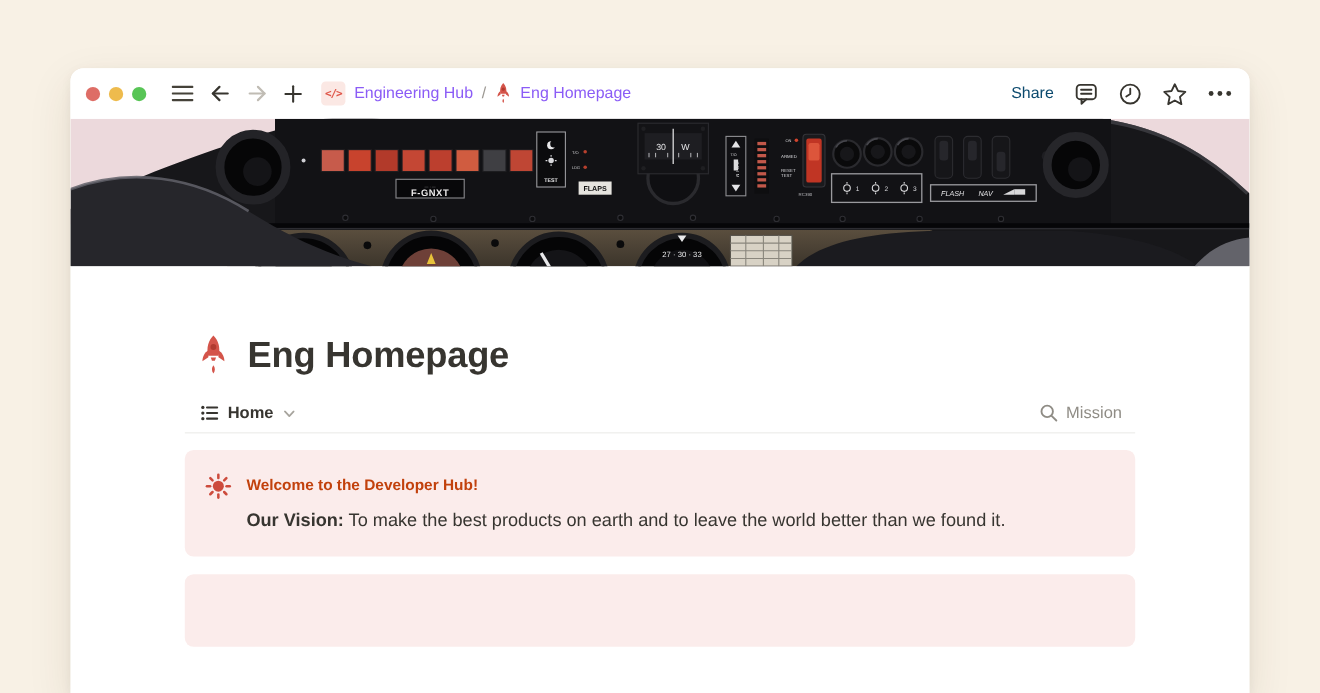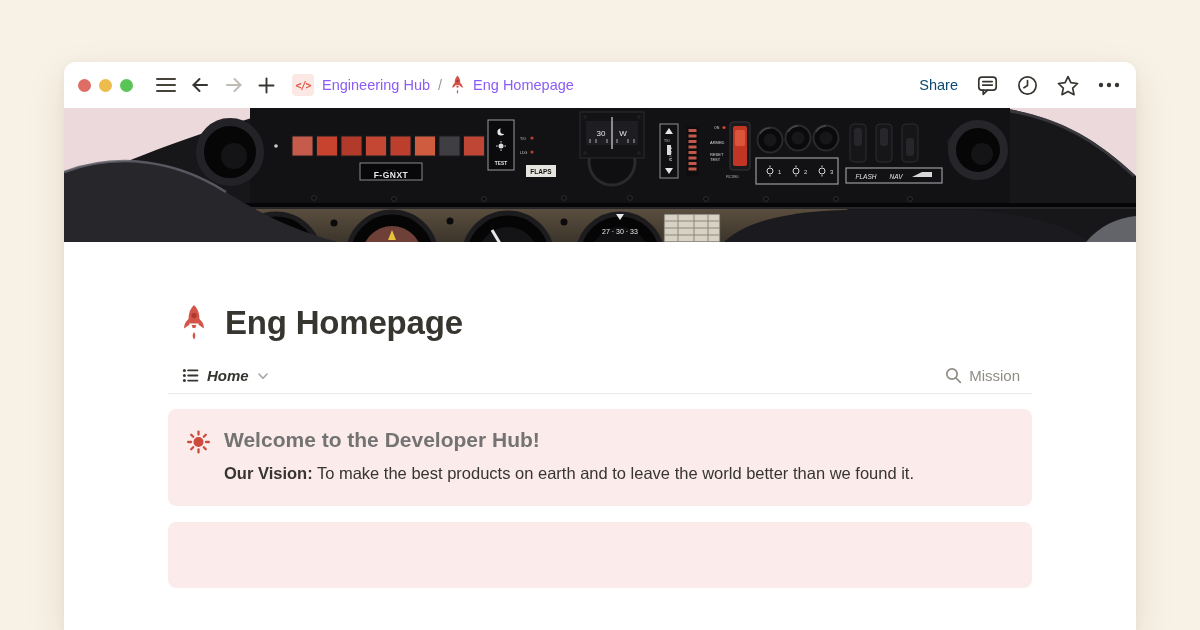--- a/index.html
+++ b/index.html
@@ -29,28 +29,28 @@
   .spacer { flex:1; }
   .right-group { display:flex; align-items:center; gap:19px; padding-right:2px; }
   .share { font-size:14.5px; color:#0c4a6e; cursor:pointer; }
   
   .cover { width:1072px; height:134px; display:block; }
   
   .content { width:864px; margin:0 auto; }
   .title-row { margin-top:62px; padding-left:12px; display:flex; align-items:flex-start; gap:17px; }
   .title-row h1 { font-size:33px; line-height:38px; font-weight:700; color:#373530; letter-spacing:-.2px; cursor:text; }
   .tabs-row { margin-top:16px; padding:0 12px 0 14px; height:36px; display:flex; align-items:center; border-bottom:1px solid #ecebe9; }
-  .tab { display:flex; align-items:center; gap:8px; font-size:15px; font-weight:700; color:#373530; cursor:pointer;font-style:italic; }
+  .tab { display:flex; align-items:center; gap:8px; font-size:15px; font-weight:700; color:#373530; cursor:pointer; }
   .tab .chev { margin-left:1px; margin-top:2px; }
   .search { margin-left:auto; display:flex; align-items:center; gap:7px; font-size:15px; color:#8f8c85; cursor:pointer; }
   .callout { margin-top:15px; background:#fbeceb; border-radius:8px; padding:20px 28px 18px 18px; display:flex; gap:13px; }
   .callout.second { margin-top:16px; padding-bottom:46px; }
   .callout-icon { width:25px; flex:none; display:flex; justify-content:center; padding-top:0px; }
   .callout-body { font-size:16.5px; line-height:30px; color:#373530; }
-  .callout-body h3 { font-size:21px; line-height:22px; font-weight:700; color:#737373; }
+  .callout-body h3 { font-size:14px; line-height:22px; font-weight:700; color:#c2410c; }
   .callout-body p.mission { margin-top:28px; }
   .callout-body p.vision  { margin-top:7px; }
   .callout-body strong { font-weight:700; }
   svg { display:block; }
 </style>
 </head>
 <body>
 
 <div class="window">
 

